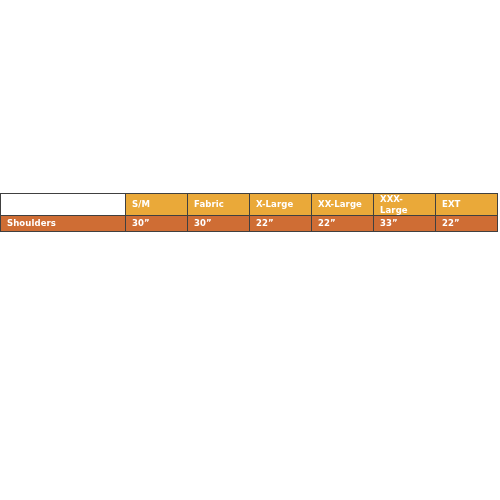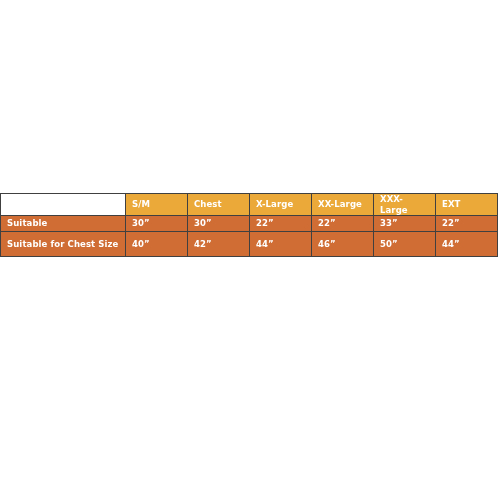--- a/index.html
+++ b/index.html
@@ -76,41 +76,32 @@
       <col class="size-col">
       <col class="size-col">
       <col class="size-col">
       <col class="size-col">
       <col class="size-col">
     </colgroup>
     <thead>
       <tr>
         <th class="corner-cell"></th>
         <th>S/M</th>
-        <th>Chest</th>
+        <th>Fabric</th>
         <th>X-Large</th>
         <th>XX-Large</th>
         <th>XXX-Large</th>
         <th>EXT</th>
       </tr>
     </thead>
     <tbody>
       <tr>
-        <td>Suitable</td>
+        <td>Shoulders</td>
         <td>30”</td>
         <td>30”</td>
         <td>22”</td>
         <td>22”</td>
         <td>33”</td>
         <td>22”</td>
       </tr>
-      <tr class="tall-row">
-        <td>Suitable for Chest Size</td>
-        <td>40”</td>
-        <td>42”</td>
-        <td>44”</td>
-        <td>46”</td>
-        <td>50”</td>
-        <td>44”</td>
-      </tr>
     </tbody>
   </table>
 </div>
 
 </body></html>

